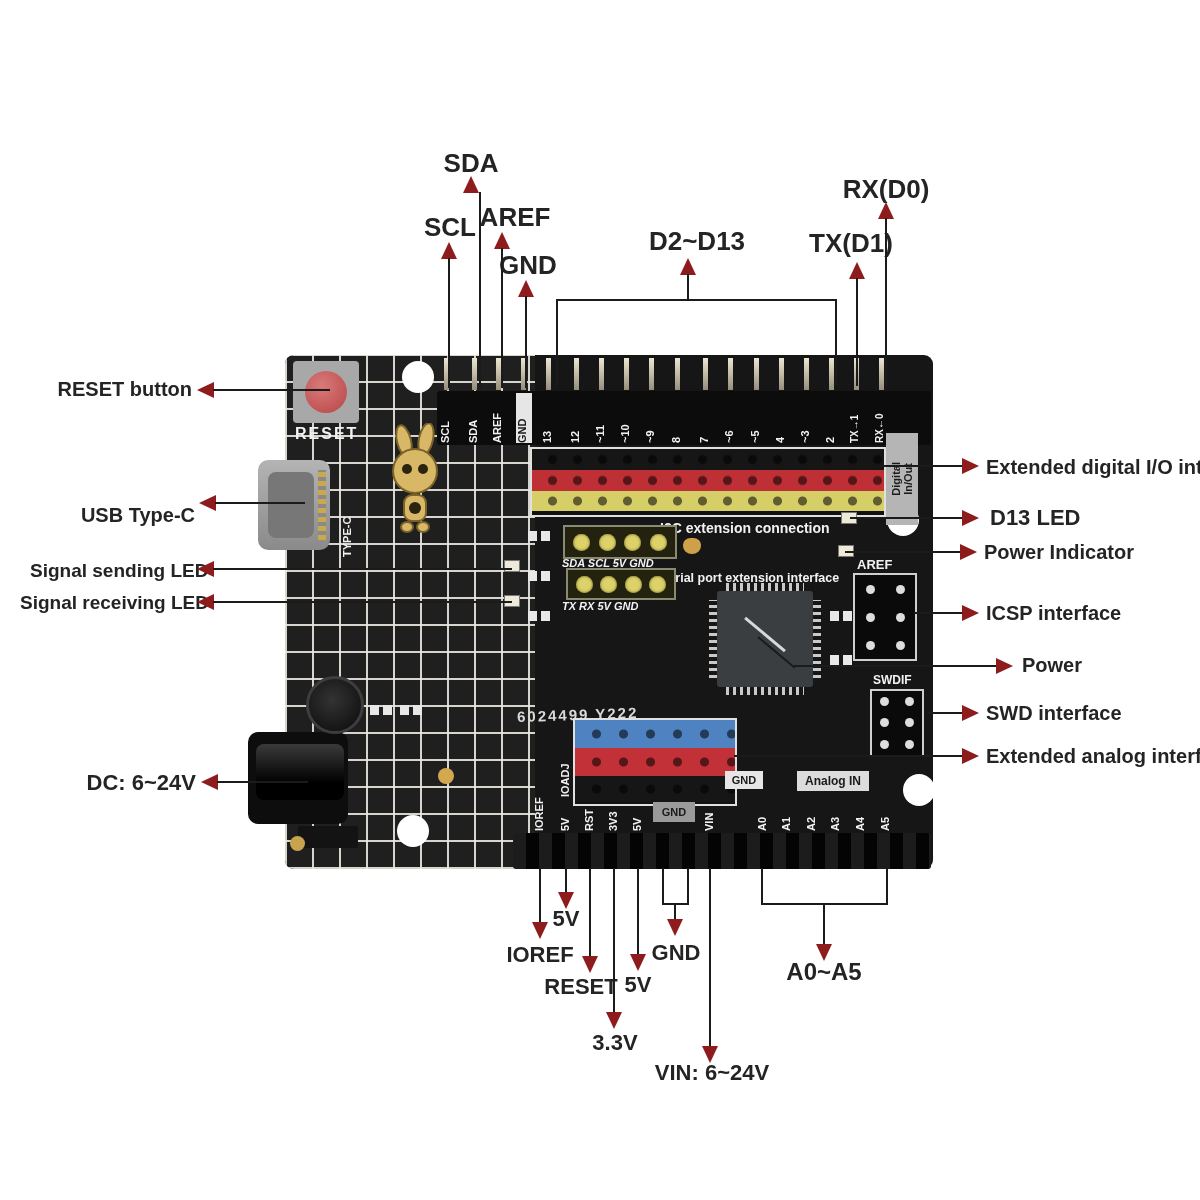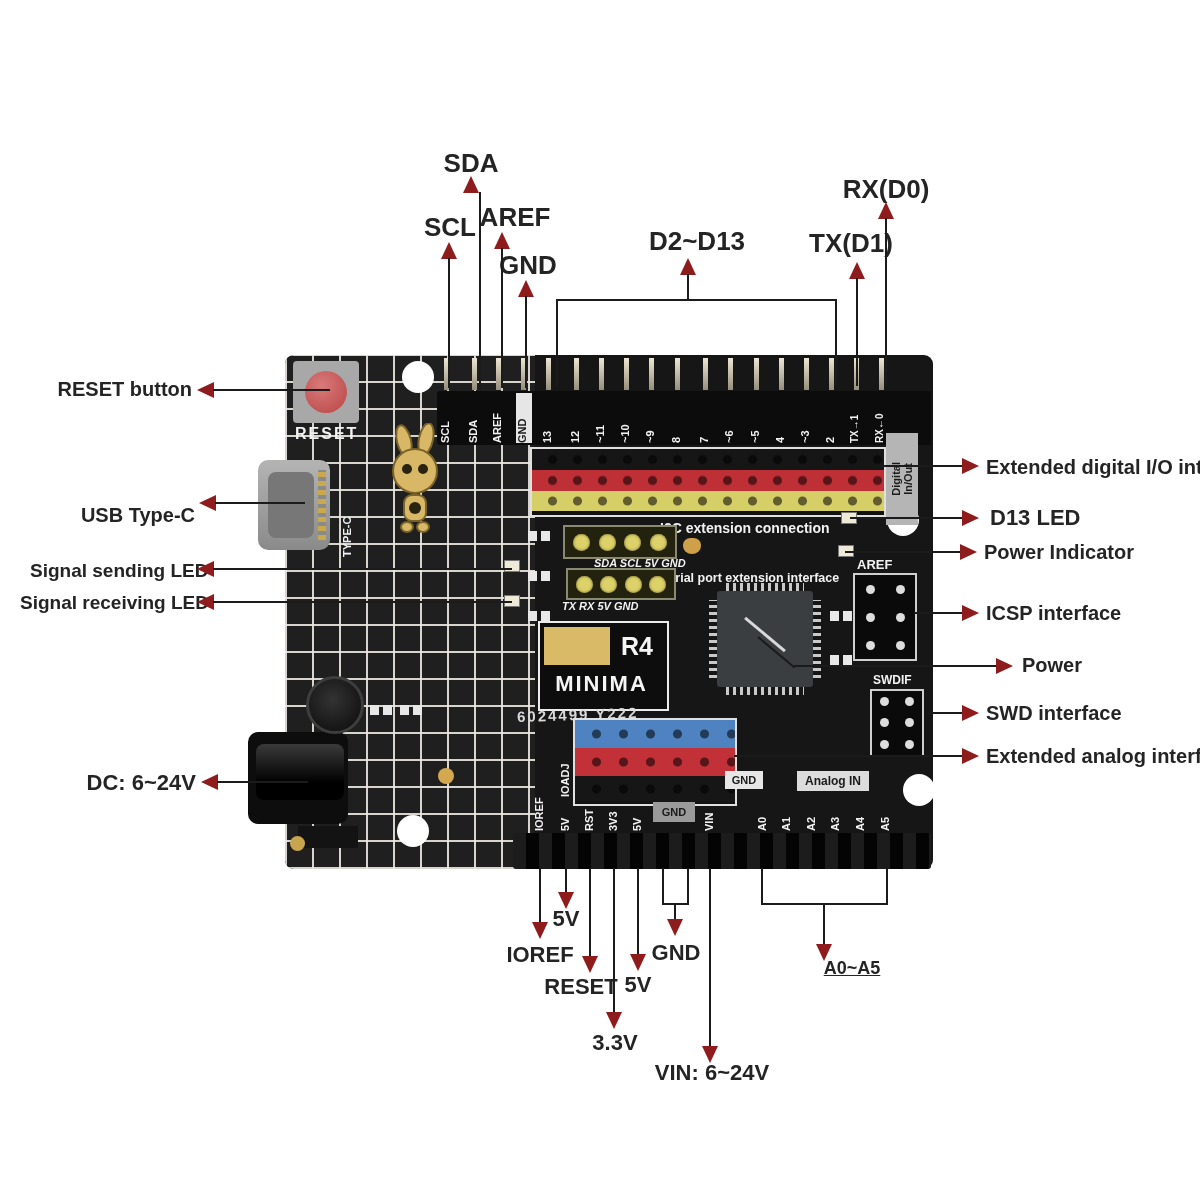--- a/index.html
+++ b/index.html
@@ -148,37 +148,32 @@
     <div class="comp2" style="left:545px;top:256px;"></div>
     <div class="comp2" style="left:545px;top:300px;"></div>
 
     <div class="sk" style="left:375px;top:165px;font-size:14px;font-weight:700;">I2C extension connection</div>
     <div class="ycon" style="left:278px;top:170px;width:102px;height:30px;">
         <i></i>
         <i></i>
         <i></i>
         <i></i>
       </div>
-    <div class="sk" style="left:277px;top:202px;font-size:11px;font-style:italic;margin-left:32px;">SDA SCL 5V GND</div>
+    <div class="sk" style="left:277px;top:202px;font-size:11px;font-style:italic;">SDA SCL 5V GND</div>
     <div style="position:absolute;left:398px;top:183px;width:18px;height:16px;background:#cfa04a;border-radius:50% 50% 60% 60%;"></div>
 
     <div class="sk" style="left:375px;top:216px;font-size:12.5px;font-weight:700;">Serial port extension interface</div>
     <div class="ycon" style="left:281px;top:213px;width:98px;height:28px;">
         <i></i>
         <i></i>
         <i></i>
         <i></i>
       </div>
     <div class="sk" style="left:277px;top:245px;font-size:11px;font-style:italic;text-align:right;">TX RX 5V GND</div>
 
-    <div style="position:absolute;left:253px;top:266px;width:127px;height:86px;border:2px solid #ececec;background:#0d0d0d;">
-      <div style="position:absolute;left:4px;top:4px;width:66px;height:38px;background:#d9ba66;"></div>
-      <div style="position:absolute;left:74px;top:4px;width:46px;height:38px;color:#f5f5f5;font-size:25px;font-weight:700;text-align:center;line-height:38px;">R4</div>
-      <div style="position:absolute;left:0;top:48px;width:123px;color:#f5f5f5;font-size:22px;font-weight:700;text-align:center;letter-spacing:2px;">MINIMA</div>
-    </div>
     <div class="sk" style="left:232px;top:351px;font-size:15px;letter-spacing:2px;color:#d9d9d9;transform:rotate(-2deg);">6024499 Y222</div>
 
     <div class="chip">
       <div class="pstripH" style="top:-8px;"></div>
       <div class="pstripH" style="bottom:-8px;"></div>
       <div class="pstripV" style="left:-8px;"></div>
       <div class="pstripV" style="right:-8px;"></div>
       <div style="position:absolute;left:22px;top:42px;width:52px;height:3px;background:#d8d8d8;transform:rotate(40deg);"></div>
     </div>
 
@@ -348,15 +343,15 @@
 
   <div class="vl" style="left:709px;top:868px;height:178px;z-index:5;"></div>
   <div class="ad" style="left:702px;top:1046px;z-index:5;"></div>
   <div class="lbl c" style="left:712px;top:1060px;font-size:22px;">VIN: 6~24V</div>
 
   <div class="vl" style="left:761px;top:868px;height:37px;z-index:5;"></div>
   <div class="vl" style="left:886px;top:868px;height:37px;z-index:5;"></div>
   <div class="hl" style="left:761px;top:903px;width:127px;z-index:5;"></div>
   <div class="vl" style="left:823px;top:904px;height:40px;z-index:5;"></div>
   <div class="ad" style="left:816px;top:944px;z-index:5;"></div>
-  <div class="lbl c" style="left:852px;top:958px;font-size:18px;text-decoration:underline;">A0~A5</div>
+  <div class="lbl c" style="left:824px;top:958px;font-size:24px;">A0~A5</div>
 
 </div>
 
 </body></html>

